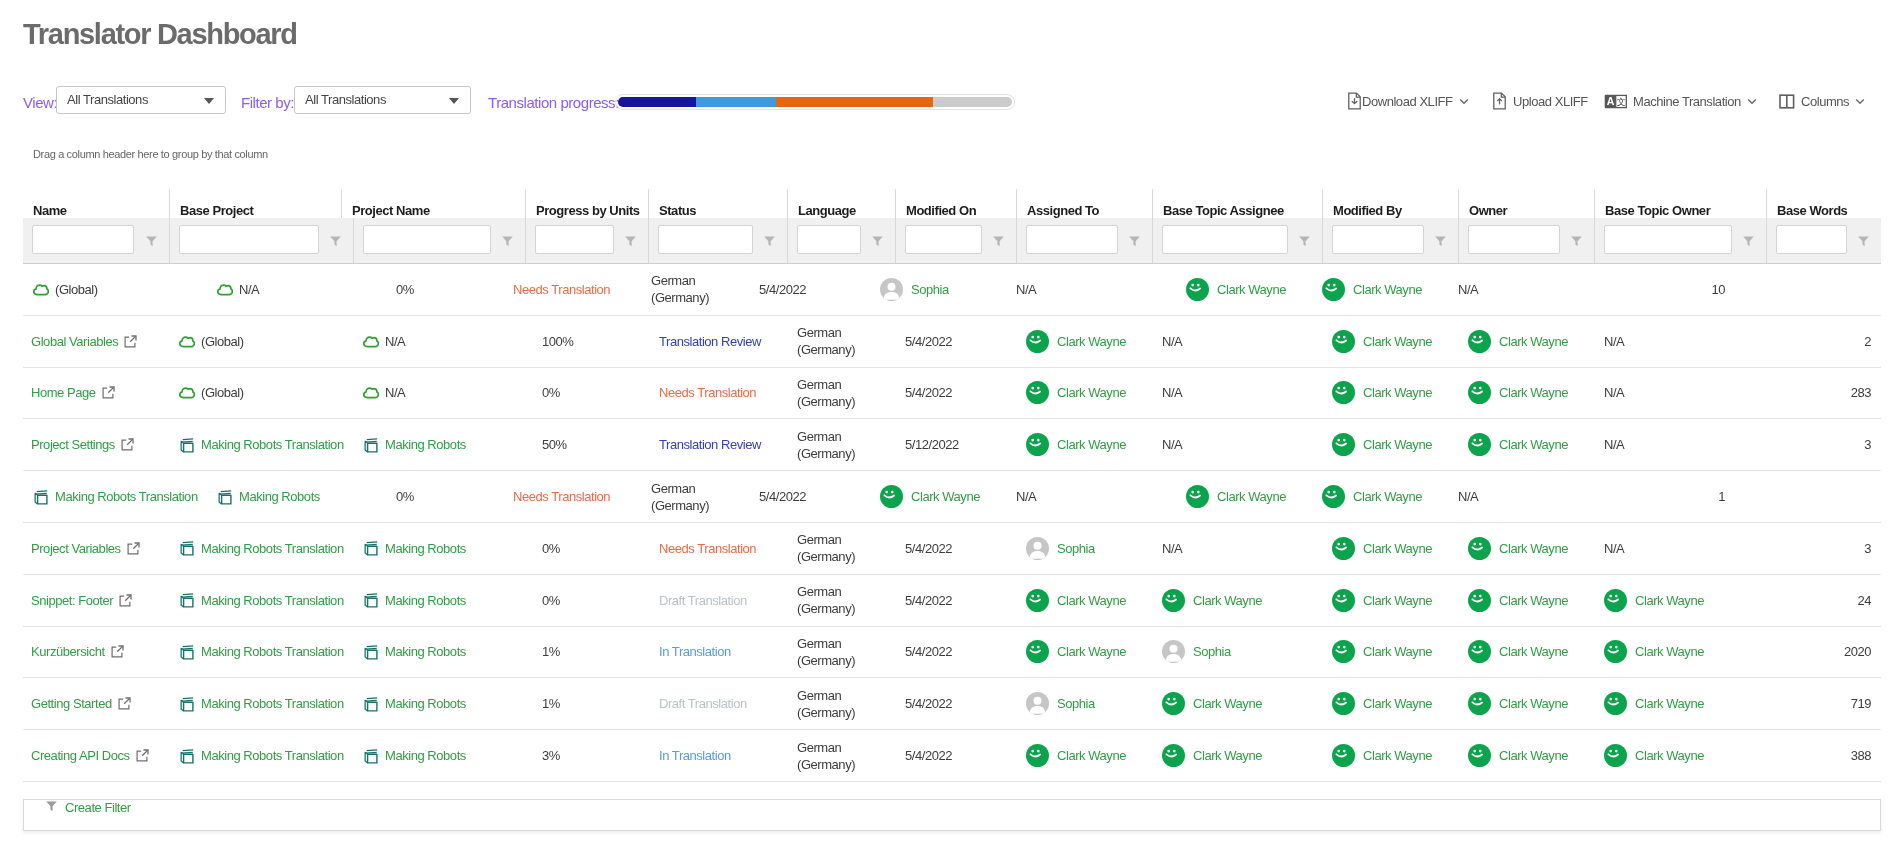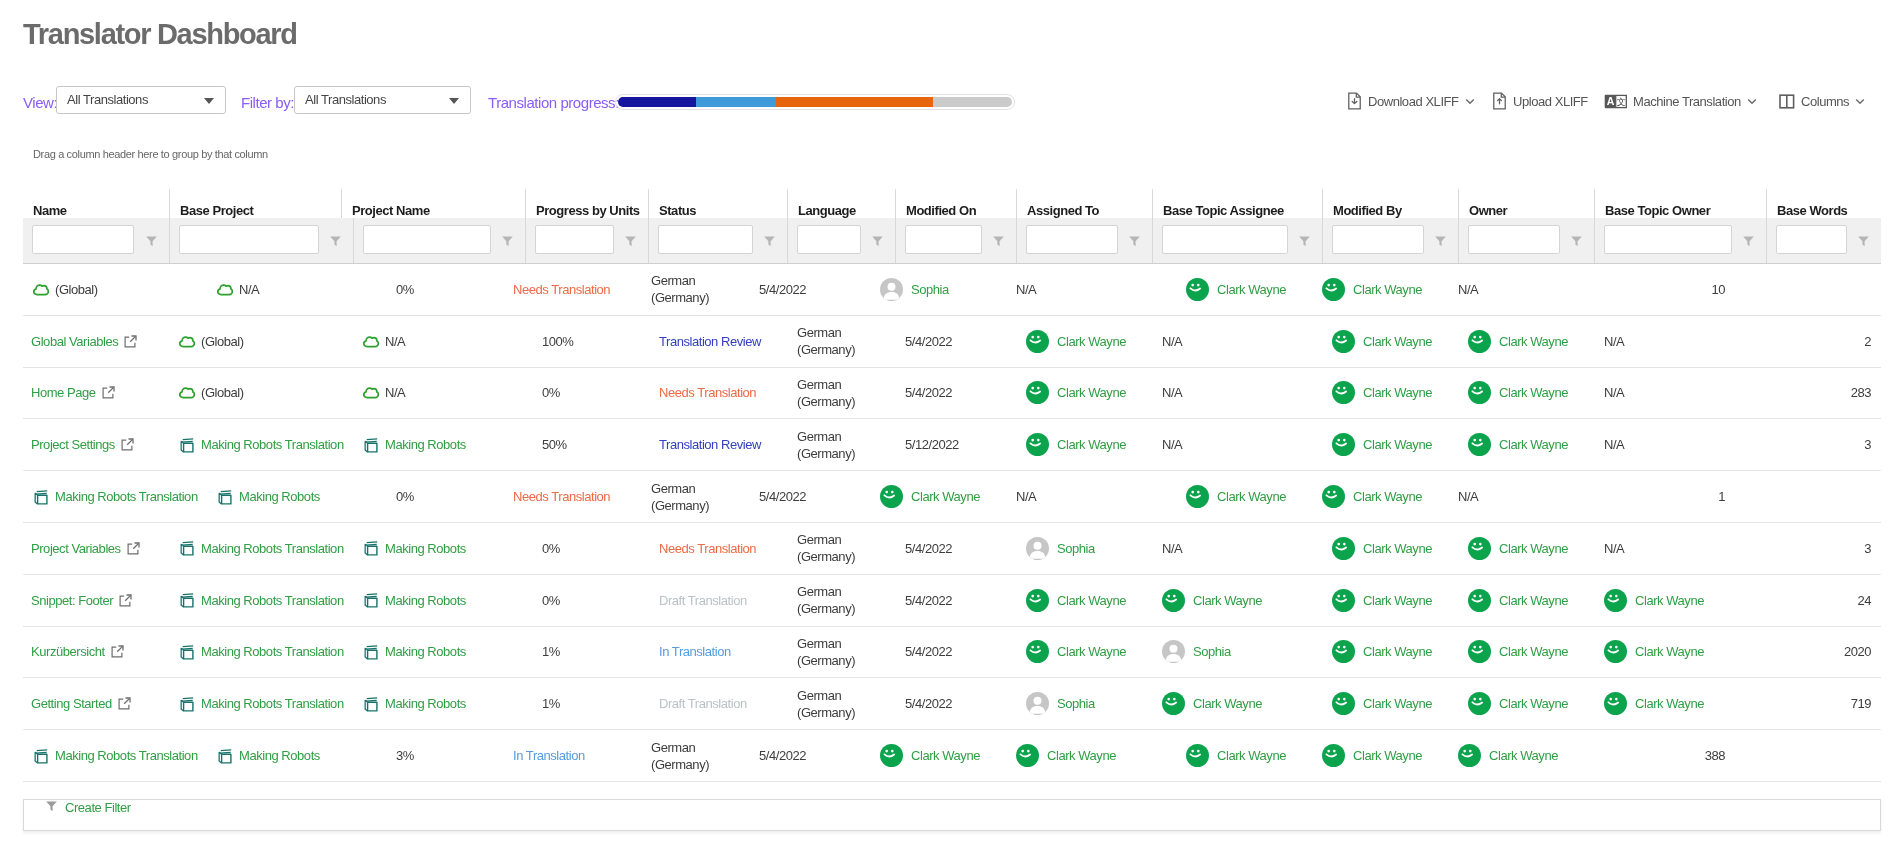--- a/index.html
+++ b/index.html
@@ -60,21 +60,21 @@
   <div style="flex:1; background:#cbcbcb; border-radius:0 5px 5px 0;"></div>
 </div>
 <div class="btn" style="left:1347px;">
     <svg width="15" height="18" viewBox="0 0 14 17">
       <g fill="none" stroke="#5f5f5f" stroke-width="1.2">
         <path d="M8.9 1.1 H1.6 V15.9 H12.4 V4.6 L8.9 1.1 Z"></path>
         <path d="M8.7 1.3 V4.8 H12.2"></path>
         <path d="M7 6.3 L7 10.2 M7 11 L4.8 9 M7 11 L9.2 9" stroke-linecap="round" stroke-linejoin="round"></path>
       </g>
     </svg>
-    <span style="margin-left:6px;">Download XLIFF</span>
+    <span style="">Download XLIFF</span>
     <svg width="10" height="7" viewBox="0 0 10 7" style="margin-left:6px">
       <path d="M1.2 1.4 L5 5.2 L8.8 1.4" fill="none" stroke="#6b6b6b" stroke-width="1.4"></path>
     </svg>
   </div>
 <div class="btn" style="left:1492px;">
     <svg width="15" height="18" viewBox="0 0 14 17">
       <g fill="none" stroke="#5f5f5f" stroke-width="1.2">
         <path d="M8.9 1.1 H1.6 V15.9 H12.4 V4.6 L8.9 1.1 Z"></path>
         <path d="M8.7 1.3 V4.8 H12.2"></path>
         <path d="M7 11.2 L7 6.3 M7 6.3 L5.2 8.1 M7 6.3 L8.8 8.1" stroke-linecap="round" stroke-linejoin="round"></path>
@@ -894,20 +894,30 @@
             <circle cx="6.7" cy="7.1" r="1.3" fill="#fff"></circle>
             <circle cx="12.3" cy="7.1" r="1.3" fill="#fff"></circle>
             <path d="M4.4 10.3 Q9.2 14.6 14.1 10.5" fill="none" stroke="#fff" stroke-width="1.8" stroke-linecap="round"></path>
           </svg>
         </div>
         <span class="green">Clark Wayne</span>
       </div>
       <div class="cell c13 num">719</div>
     </div>
     <div class="drow">
+      <div class="cell c1" style="padding-left:8px">
+        <span class="lnk">Creating API Docs</span>
+        <svg width="13" height="13" viewBox="0 0 13 13" style="margin-left:6px;flex:0 0 auto">
+          <g fill="none" stroke="#6e6e6e" stroke-width="1.2">
+            <path d="M5.2 2.1 H1.1 V11.9 H10.9 V7.8"></path>
+            <path d="M7.5 1 H12 V5.5" stroke-width="1.3"></path>
+            <path d="M11.6 1.4 L6.2 6.8" stroke-width="1.3"></path>
+          </g>
+        </svg>
+      </div>
       <div class="cell c2">
         <svg class="icn" width="16" height="16" viewBox="0 0 16 16">
           <g fill="none" stroke="#17726a" stroke-width="1.25" stroke-linejoin="round">
             <path d="M3.7 2.7 L14.2 1.8"></path>
             <path d="M3.0 5.2 L13.7 4.3"></path>
             <rect x="4.6" y="6.2" width="9.3" height="8.7" stroke-width="1.4"></rect>
             <path d="M4.4 6.1 L2.15 4.3 L2.15 13 L4.5 14.9"></path>
           </g>
         </svg>
         <span class="green">Making Robots Translation</span>

